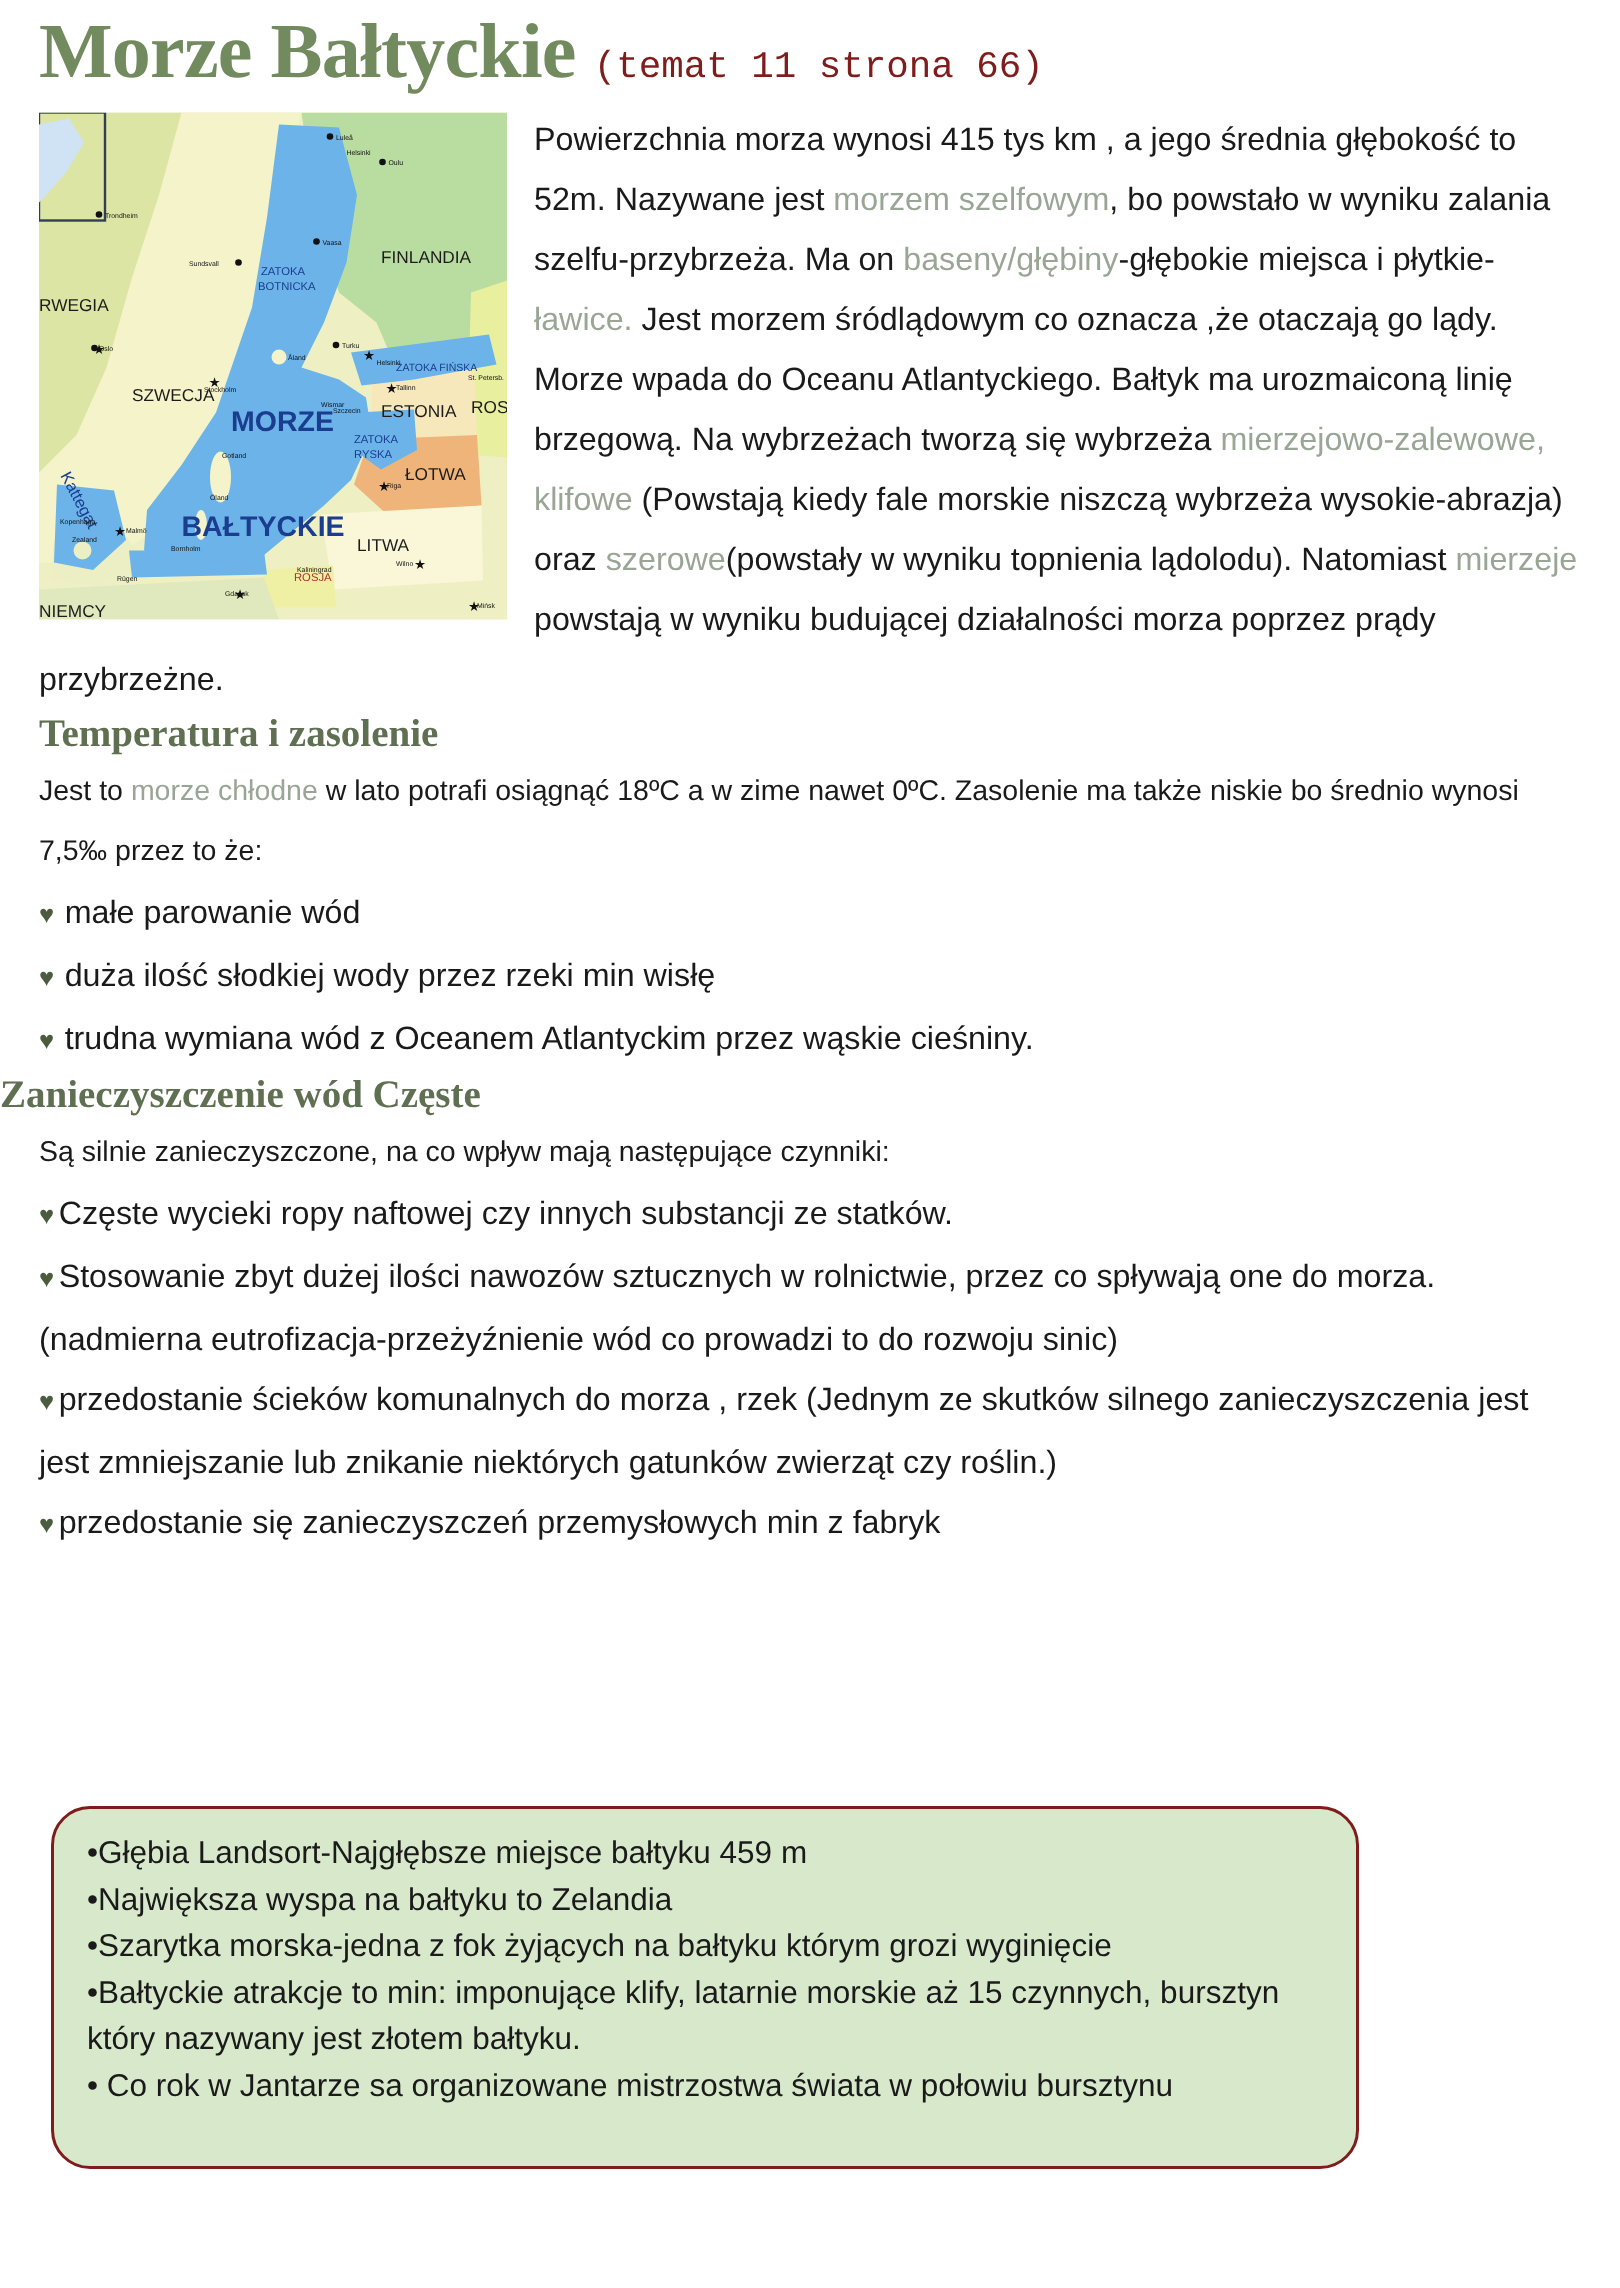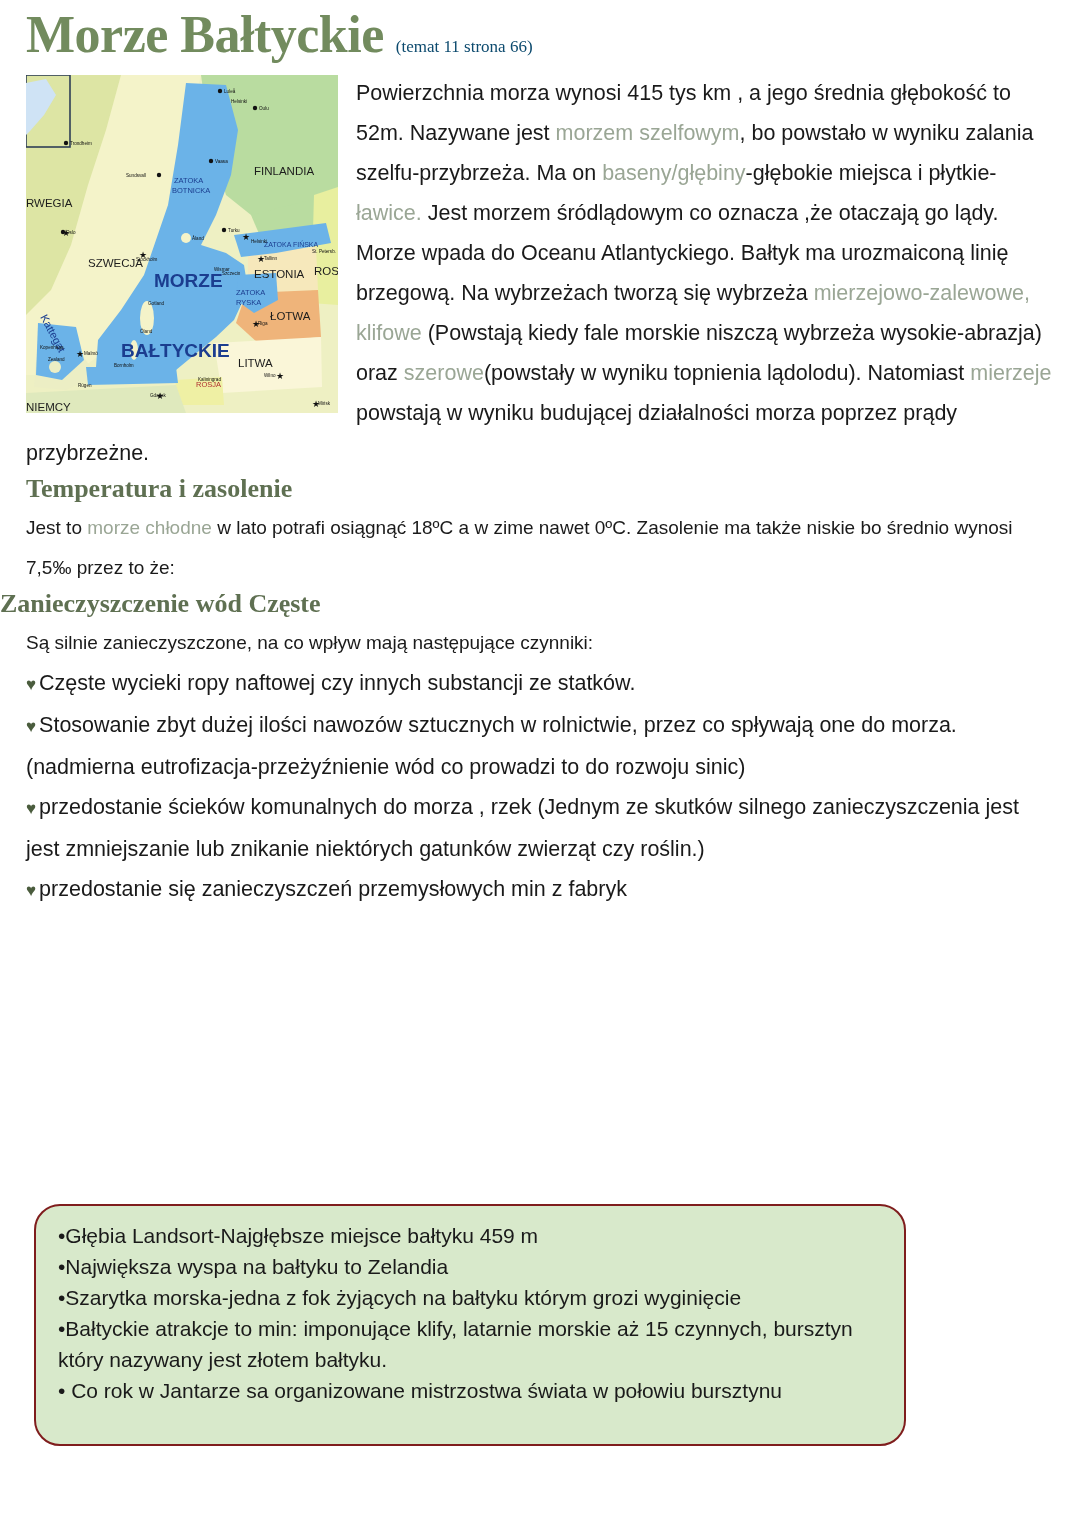--- a/index.html
+++ b/index.html
@@ -32,23 +32,23 @@
   }
   .title-main {
     font-family: "Liberation Serif", serif;
     font-weight: bold;
     font-size: 52px;
     line-height: 1.05;
     color: #728b5e;
     letter-spacing: -0.5px;
   }
   .title-sub {
-    font-family: Liberation Serif, serif;
-    font-size: 17px;
-    color: #0c4a6e;
+    font-family: Liberation Mono, monospace;
+    font-size: 25px;
+    color: #7f1d1d;
     white-space: nowrap;
   }
 
   
   .intro {
     margin: 10px 26px 0 26px;
     font-size: 21.5px;
     line-height: 40px;
     color: #1a1a1a;
     text-align: left;
@@ -282,20 +282,25 @@
     </span>
 
     <h2 class="section sec-temp">Temperatura i zasolenie</h2>
     <div style="clear:both"></div>
   </div>
 
   <div class="para">
     <span>Jest to </span><span class="hl">morze chłodne</span><span> w lato potrafi osiągnąć 18ºC a w zime nawet 0ºC. Zasolenie ma także niskie bo średnio wynosi 7,5‰ przez to że:</span>
   </div>
 
+  <ul class="hearts">
+    <li><span class="heart spaced">♥</span><span>małe parowanie wód</span></li>
+    <li><span class="heart spaced">♥</span><span>duża ilość słodkiej wody przez rzeki min wisłę</span></li>
+    <li><span class="heart spaced">♥</span><span>trudna wymiana wód z Oceanem Atlantyckim przez wąskie cieśniny.</span></li>
+  </ul>
 
   <h2 class="section sec-poll">Zanieczyszczenie wód Częste</h2>
 
   <div class="para">Są silnie zanieczyszczone, na co wpływ mają następujące czynniki:</div>
 
   <ul class="hearts">
     <li><span class="heart">♥</span><span>Częste wycieki ropy naftowej czy innych substancji ze statków.</span></li>
     <li><span class="heart">♥</span><span>Stosowanie zbyt dużej ilości nawozów sztucznych w rolnictwie, przez co spływają one do morza. (nadmierna eutrofizacja-przeżyźnienie wód co prowadzi to do rozwoju sinic)</span></li>
     <li><span class="heart">♥</span><span>przedostanie ścieków komunalnych do morza , rzek (Jednym ze skutków silnego zanieczyszczenia jest jest zmniejszanie lub znikanie niektórych gatunków zwierząt czy roślin.)</span></li>
     <li><span class="heart">♥</span><span>przedostanie się zanieczyszczeń przemysłowych min z fabryk</span></li>

